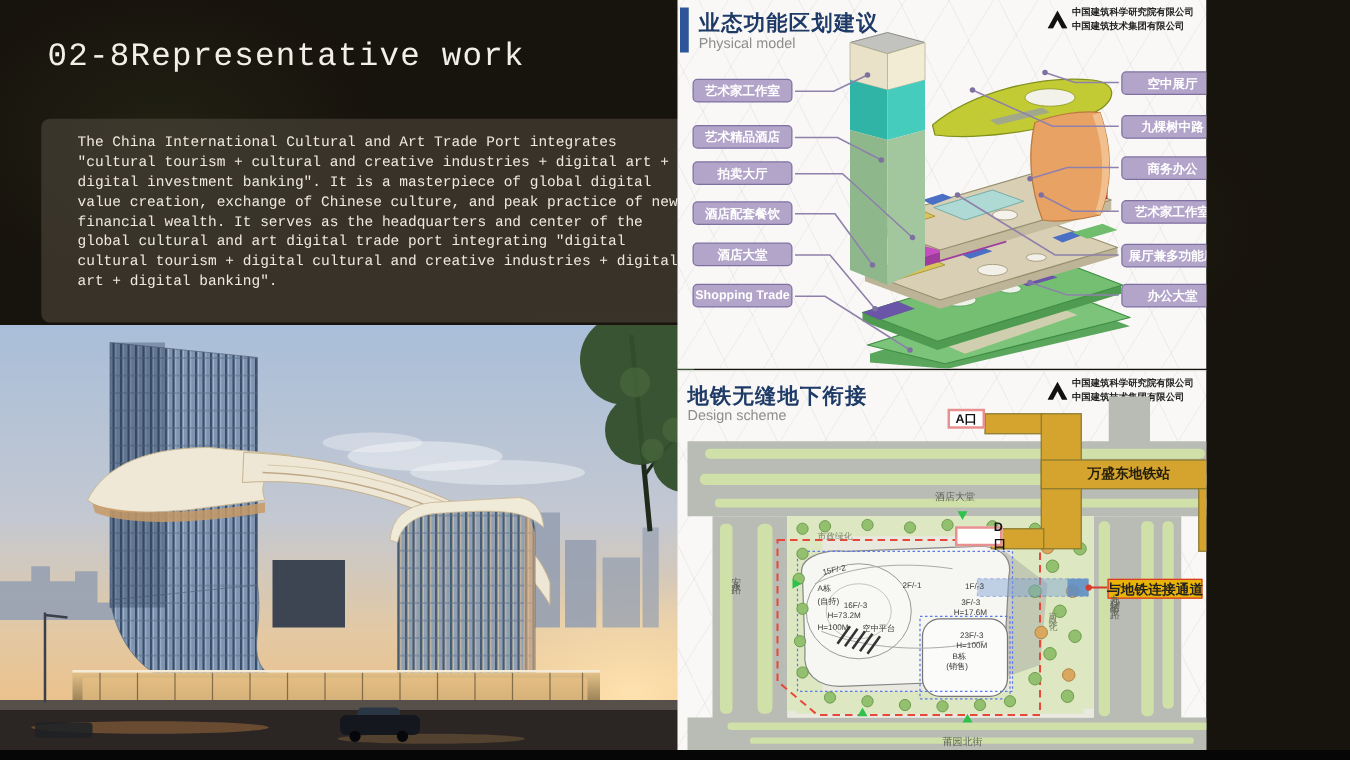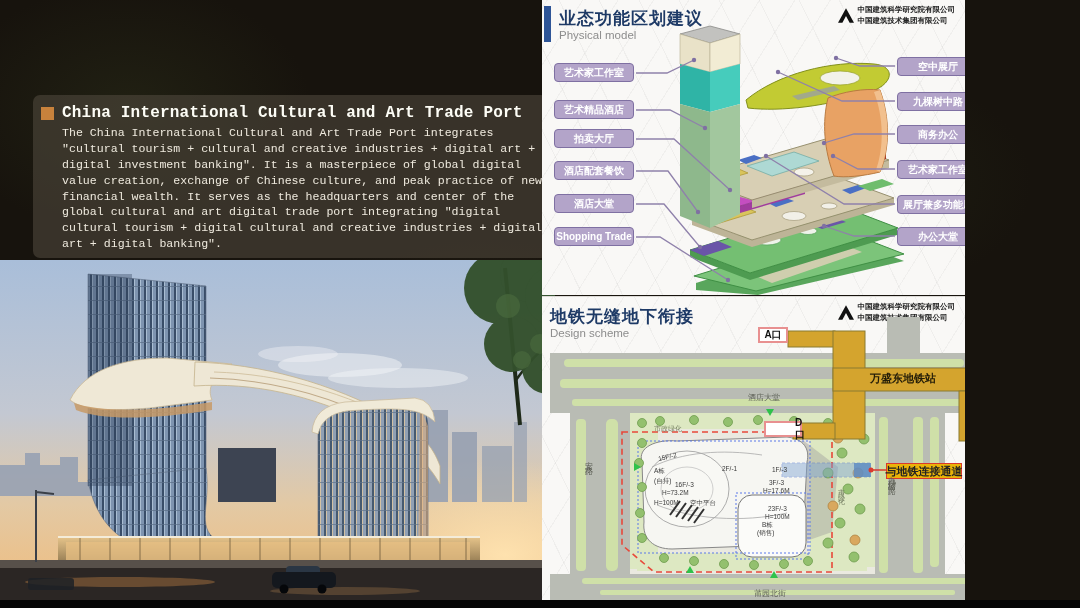--- a/index.html
+++ b/index.html
@@ -58,26 +58,23 @@
   .v-label{writing-mode:vertical-rl;letter-spacing:3px;}
   .green-label{position:absolute;font-size:7px;color:#7a8468;white-space:nowrap;}
   .tiny{position:absolute;font-size:6.5px;color:#3a3a3a;white-space:nowrap;}
   .bottom-strip{position:absolute;left:0;top:600px;width:1080px;height:8px;background:#060606;}
 </style>
 </head>
 <body>
 
 <div class="stage">
 
+  <div class="page-title">02-8Representative work</div>
 
   <div class="textbox">
-    <div class="hrow">
-      <span class="bullet"></span>
-      <span class="heading">China International Cultural and Art Trade Port</span>
-    </div>
     <p class="bodytext">The China International Cultural and Art Trade Port integrates "cultural tourism + cultural and creative industries + digital art + digital investment banking". It is a masterpiece of global digital value creation, exchange of Chinese culture, and peak practice of new financial wealth. It serves as the headquarters and center of the global cultural and art digital trade port integrating "digital cultural tourism + digital cultural and creative industries + digital art + digital banking".</p>
   </div>
 
   <div class="photo">
     <svg width="555" height="340" viewBox="0 0 555 340">
       <defs>
         <linearGradient id="sky" x1="0" y1="0" x2="0" y2="1">
           <stop offset="0" stop-color="#a9bed9"></stop>
             <stop offset="0.45" stop-color="#c3c8d2"></stop>
           <stop offset="0.72" stop-color="#e3c9a4"></stop>

